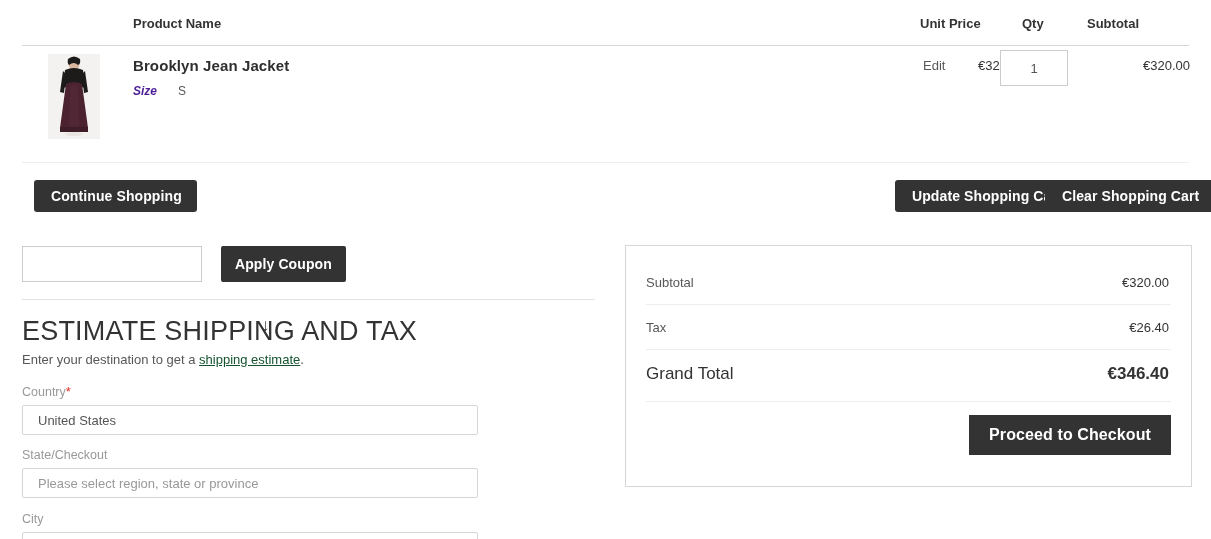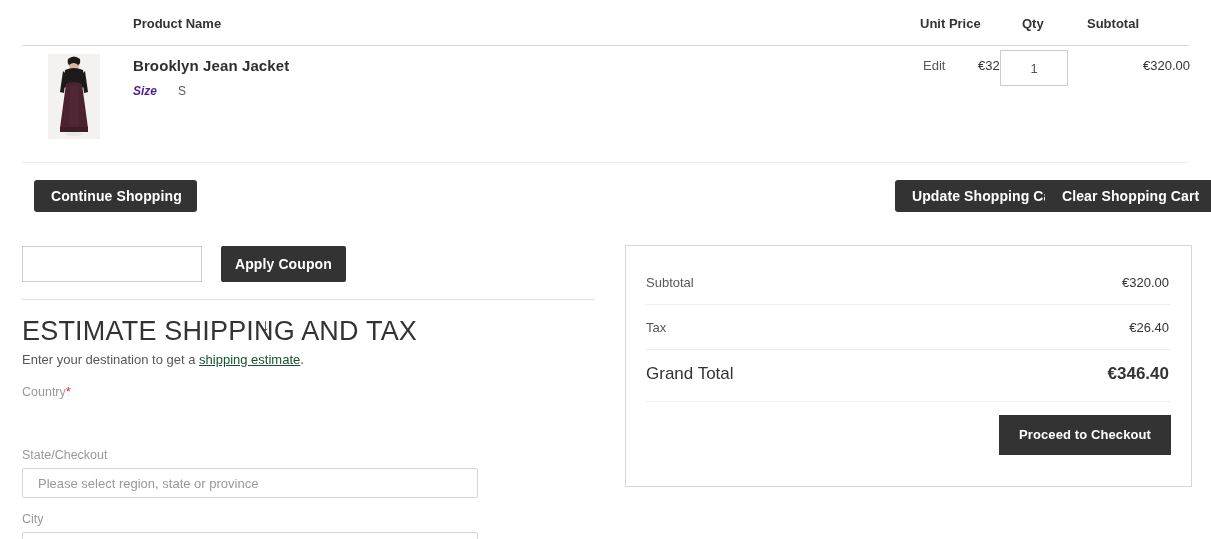--- a/index.html
+++ b/index.html
@@ -225,21 +225,21 @@
   }
   .checkout-wrap {
     position: relative;
     height: 72px;
     margin: 0 20px;
   }
   .btn-checkout {
     position: absolute;
     right: 0; top: 13px;
     height: 40px; line-height: 40px;
-    font-size: 13px;
+    font-size: 16px;
     padding: 0 20px;
   }
 </style>
 </head>
 <body>
 
 <div class="page">
 
   <div class="cart-table">
 
@@ -293,20 +293,21 @@
 
     <div class="ship-head">ESTIMATE SHIPPING AND TAX</div>
     <div class="ship-arrow">↓</div>
 
     <div class="ship-sub">
       <span>Enter your destination to get a </span><a href="#">shipping estimate</a><span>.</span>
     </div>
 
     <div class="field field-country">
       <label class="field-label"><span>Country</span><span class="req">*</span></label>
+      <input class="field-input" type="text" readonly="" value="United States" style="">
     </div>
 
     <div class="field field-state">
       <label class="field-label">State/Checkout</label>
       <input class="field-input placeholder-style" type="text" readonly="" value="Please select region, state or province" style="">
     </div>
 
     <div class="field field-city">
       <label class="field-label">City</label>
       <input class="field-input" type="text" value="" style="">

